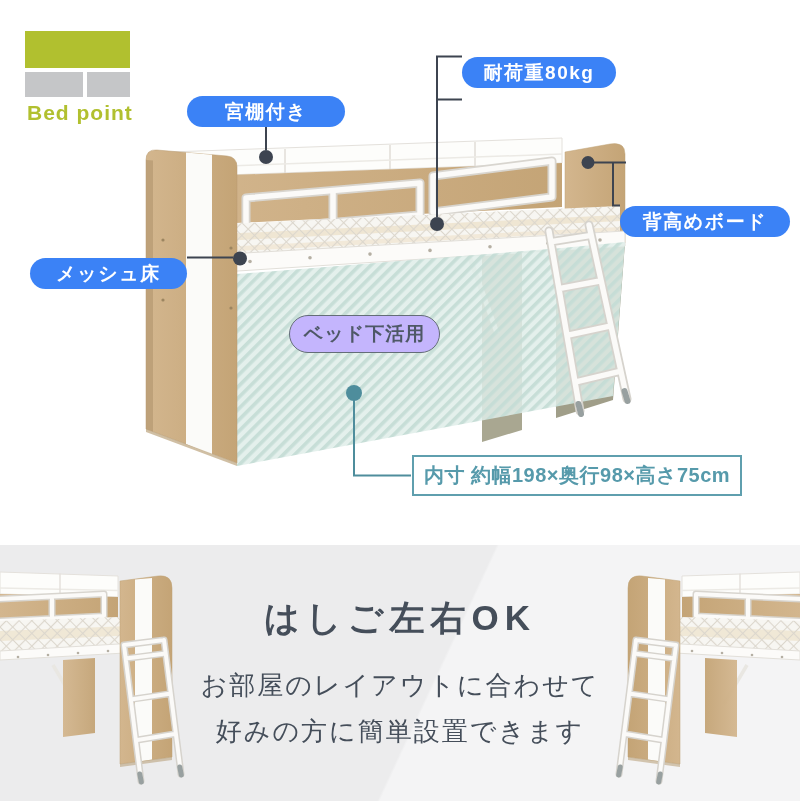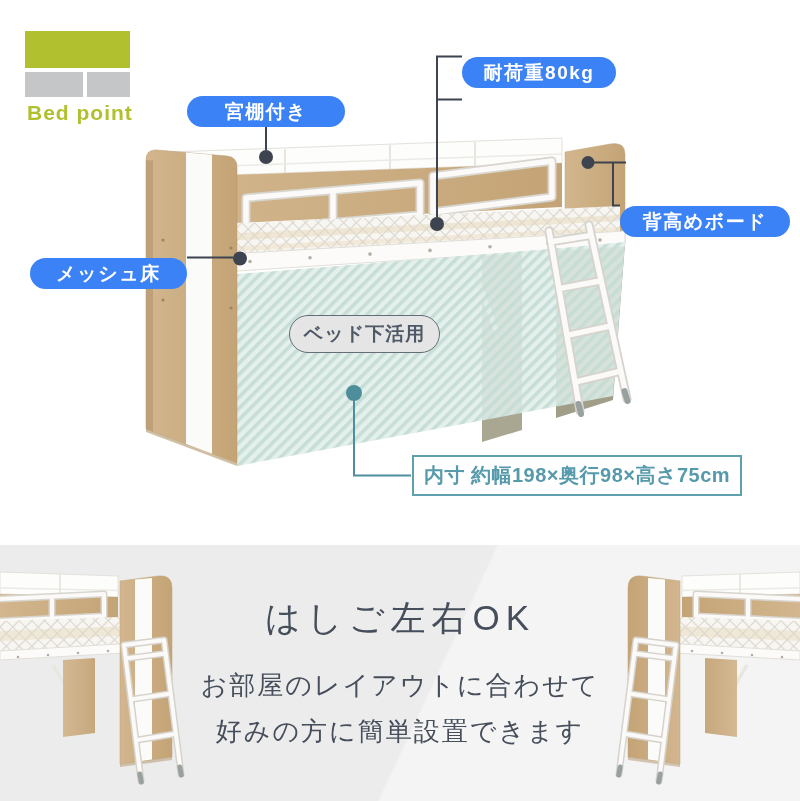--- a/index.html
+++ b/index.html
@@ -25,21 +25,21 @@
   }
   .p-shelf{left:187px;top:80px;width:158px;}
   .p-load{left:462px;top:41px;width:154px;}
   .p-mesh{left:462px;top:84px;width:153px;}
   .p-rounded{left:626px;top:147px;width:158px;}
   .p-tall{left:620px;top:190px;width:170px;}
   .p-middle{left:30px;top:242px;width:157px;}
 
   
   .pill-white{
-    position:absolute;left:289px;top:315px;width:151px;height:38px;background:#e5e5e5;
+    position:absolute;left:289px;top:315px;width:151px;height:38px;background:#c4b5fd;
     border:1.5px solid #646d78;border-radius:20px;color:#4e5866;
     display:flex;align-items:center;justify-content:center;
     font-size:19px;font-weight:bold;letter-spacing:1px;white-space:nowrap;box-sizing:border-box;
   }
 
   
   .dim-box{
     position:absolute;left:412px;top:455px;width:330px;height:41px;background:#ffffff;
     border:2px solid #5f9fae;color:#569aab;box-sizing:border-box;
     display:flex;align-items:center;justify-content:center;
@@ -53,21 +53,21 @@
 
   
   .bottom-band{
     position:absolute;left:0;top:545px;width:800px;height:256px;
     background:linear-gradient(115deg,#ececed 0%,#ececed 54%,#f4f4f5 54.3%,#f4f4f5 100%);
   }
   .minibed{position:absolute;width:190px;height:240px;top:12px;}
   .mb-left{left:0;}
   .mb-right{right:0;transform:scaleX(-1);}
   .bottom-text{position:absolute;left:150px;right:150px;top:50px;text-align:center;color:#454e5a;}
-  .bt-title{font-size:35px;font-weight:normal;letter-spacing:6px;margin-bottom:20px;white-space:nowrap;}
+  .bt-title{font-size:35px;font-weight:bold;letter-spacing:6px;margin-bottom:20px;white-space:nowrap;}
   .bt-line{font-size:26px;font-weight:normal;letter-spacing:2px;line-height:46px;white-space:nowrap;}
 </style>
 </head>
 <body>
 
 <div id="stage">
 
   <svg id="scene" viewBox="0 0 800 801" aria-hidden="true">
     <defs>
       <linearGradient id="wood" x1="0" y1="0" x2="1" y2="0">

